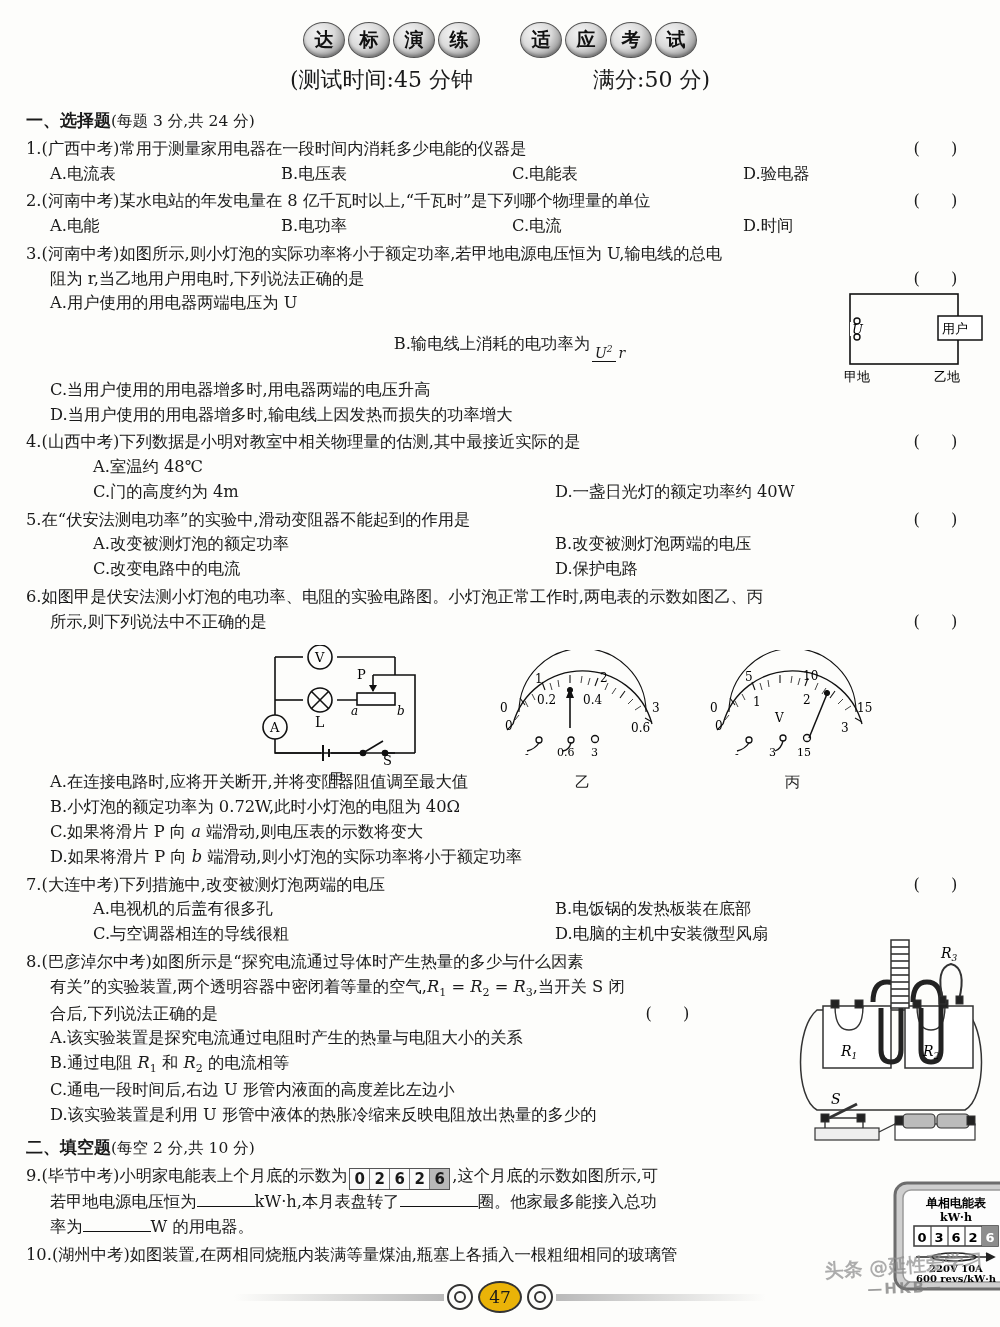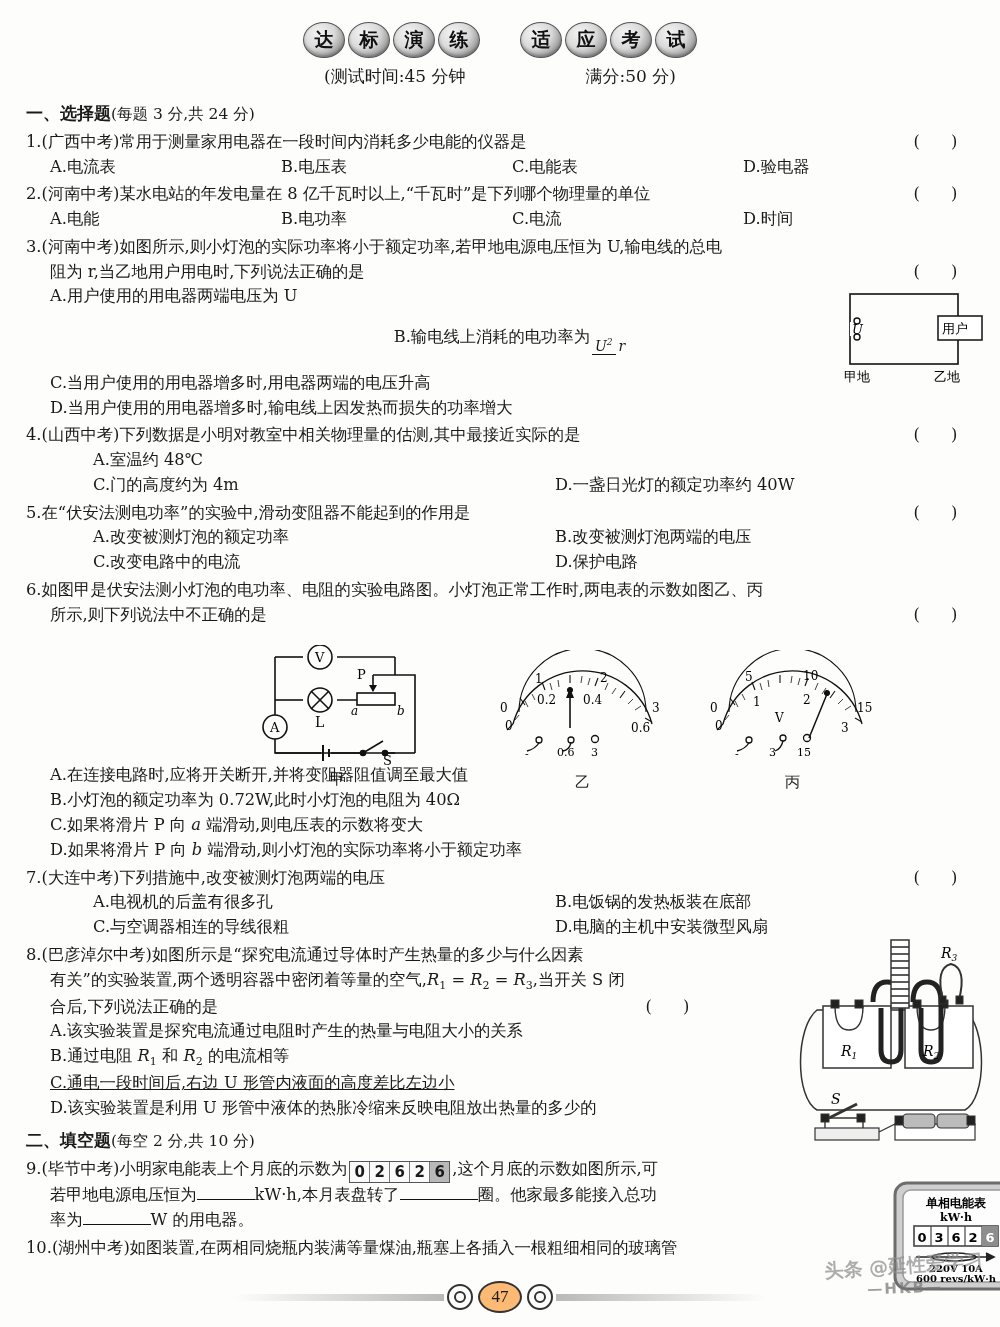--- a/index.html
+++ b/index.html
@@ -18,21 +18,21 @@
   .bgroup{display:flex;gap:3px;}
   .bchar{
     width:40px;height:34px;border-radius:50%;
     background:radial-gradient(ellipse at 35% 30%,#f4f4f4 0%,#d9d9d9 45%,#9a9a9a 75%,#6e6e6e 100%);
     border:1.5px solid #555;
     display:flex;align-items:center;justify-content:center;
     font-size:19px;font-weight:bold;color:#111;
     font-family:"DejaVu Sans","Liberation Sans",sans-serif;
     box-shadow:inset 0 -2px 3px rgba(0,0,0,.25);
   }
-  .subline{display:flex;justify-content:center;gap:120px;margin-top:7px;font-size:17px;}
+  .subline{display:flex;justify-content:center;gap:120px;margin-top:7px;font-size:22px;}
 
   
   .content{padding:6px 26px 0 26px;font-size:16.3px;line-height:1.52;}
   .sec-head{font-weight:bold;margin:7px 0 2px 0;font-size:17px;}
   .sec-head .small{font-weight:normal;font-size:15.5px;}
   .q{margin-top:3px;position:relative;}
   .qline{display:flex;align-items:flex-start;}
   .qtext{flex:1;}
   .paren{width:64px;text-align:center;flex:none;letter-spacing:13px;}
   .indent{padding-left:24px;}
@@ -61,21 +61,21 @@
 
   
   .footer{position:absolute;left:0;bottom:14px;width:1000px;display:flex;align-items:center;justify-content:center;}
   .frule{height:7px;width:210px;background:linear-gradient(to right,rgba(150,150,150,0),#b9b9b9);}
   .frule.r{background:linear-gradient(to left,rgba(150,150,150,0),#b9b9b9);}
   .orn{width:22px;height:22px;border-radius:50%;border:2px solid #333;display:flex;align-items:center;justify-content:center;margin:0 3px;}
   .orn::after{content:"";width:8px;height:8px;border-radius:50%;border:2px solid #333;}
   .pnum{
     width:40px;height:28px;border:2px solid #333;border-radius:50%;
     display:flex;align-items:center;justify-content:center;font-size:17px;
-    background:#fdba74;margin:0 2px;font-family:Liberation Serif, serif;
+    background:#eab308;margin:0 2px;
   }
   .wm{
     position:absolute;right:16px;bottom:30px;text-align:center;
     color:#8e8e8e;font-weight:bold;font-size:19px;
     font-family:"DejaVu Sans","Liberation Sans",sans-serif;
     transform:rotate(-4deg);opacity:.72;
   }
   .wm .hkb{font-size:15px;letter-spacing:2px;transform:rotate(2deg);color:#777;}
 </style>
 </head>
@@ -212,21 +212,21 @@
       <div><span>8.</span><span>(巴彦淖尔中考)如图所示是“探究电流通过导体时产生热量的多少与什么因素</span></div>
       <div class="indent">
         <span>有关”的实验装置,两个透明容器中密闭着等量的空气,</span><i class="v">R</i><sub>1</sub><span> = </span><i class="v">R</i><sub>2</sub><span> = </span><i class="v">R</i><sub>3</sub><span>,当开关 S 闭</span>
       </div>
       <div class="qline">
         <div class="qtext indent">合后,下列说法正确的是</div>
         <div class="paren">(     )</div>
       </div>
       <div class="indent">A.该实验装置是探究电流通过电阻时产生的热量与电阻大小的关系</div>
       <div class="indent"><span>B.通过电阻 </span><i class="v">R</i><sub>1</sub><span> 和 </span><i class="v">R</i><sub>2</sub><span> 的电流相等</span></div>
-      <div class="indent" style="width:700px;text-decoration:underline;">C.通电一段时间后,右边 U 形管内液面的高度差比左边小</div>
+      <div class="indent" style="width:700px;">C.通电一段时间后,右边 U 形管内液面的高度差比左边小</div>
       <div class="indent" style="width:740px;">D.该实验装置是利用 U 形管中液体的热胀冷缩来反映电阻放出热量的多少的</div>
     </div>
 
     <div class="sec-head">
       <span>二、填空题</span><span class="small">(每空 2 分,共 10 分)</span>
     </div>
 
     <div class="q" style="width:760px;">
       <div>
         <span>9.</span><span>(毕节中考)小明家电能表上个月底的示数为</span><span class="digitbox">

